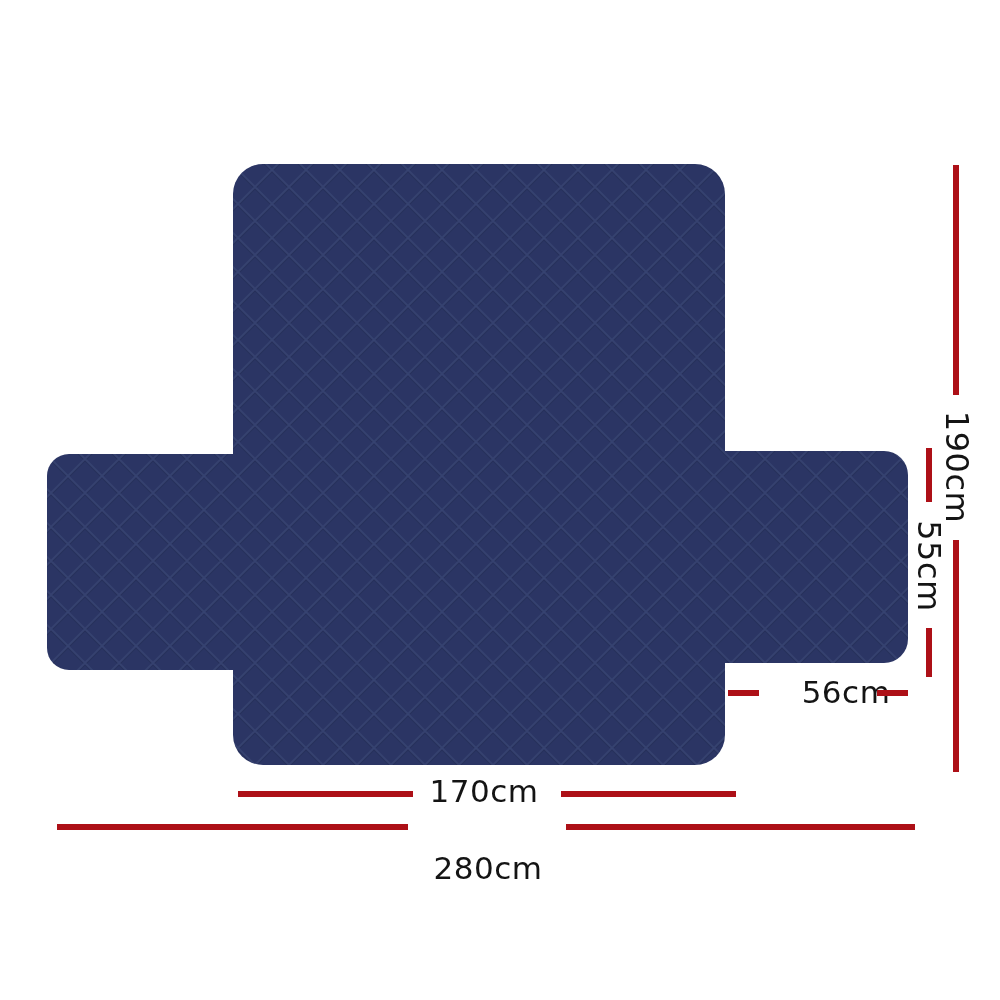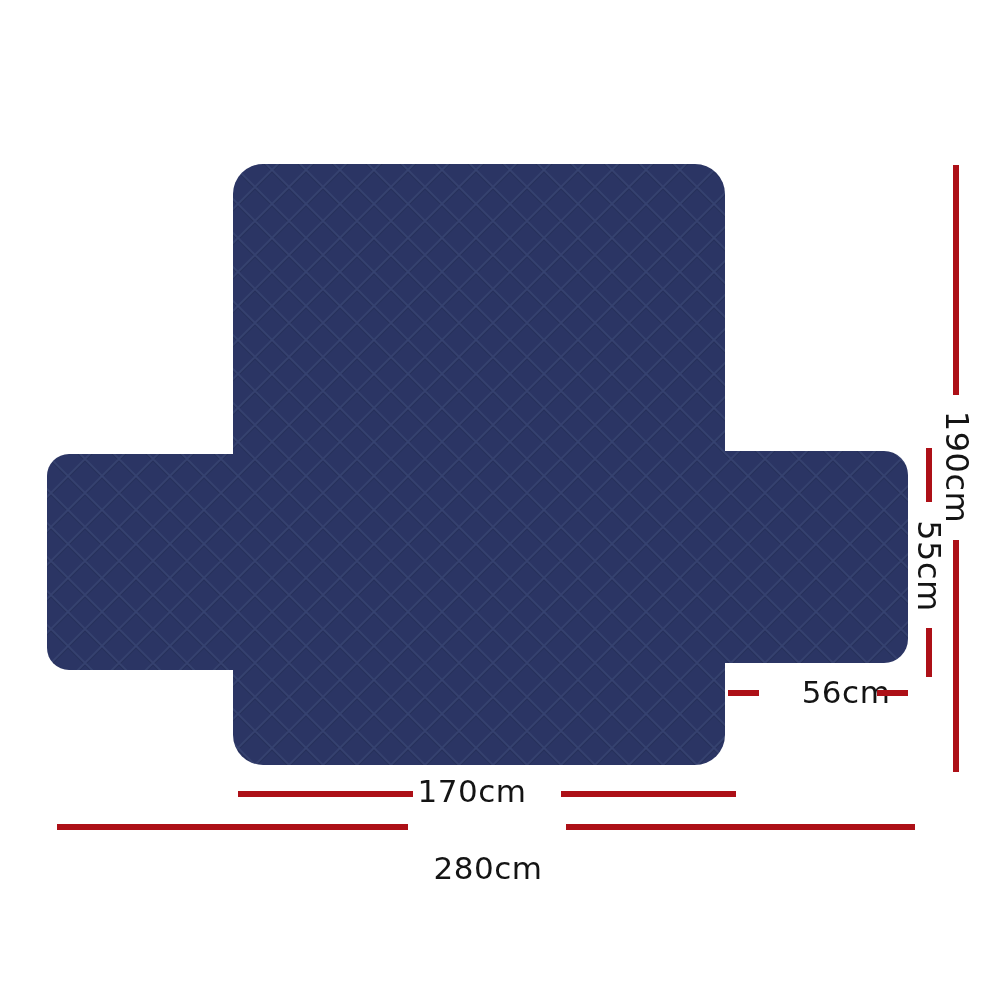--- a/index.html
+++ b/index.html
@@ -57,20 +57,20 @@
 
   <div class="dim v" style="left:926px; top:448px; height:54px;"></div>
   <div class="dim-label vert" style="left:929px; top:566px;">55cm</div>
   <div class="dim v" style="left:926px; top:628px; height:49px;"></div>
 
   <div class="dim h" style="left:728px; top:690px; width:31px;"></div>
   <div class="dim-label" style="left:810px; top:692px;margin-left:36px;">56cm</div>
   <div class="dim h" style="left:877px; top:690px; width:31px;"></div>
 
   <div class="dim h" style="left:238px; top:791px; width:175px;"></div>
-  <div class="dim-label" style="left:472px; top:791px;">170cm</div>
+  <div class="dim-label" style="left:484px; top:791px;">170cm</div>
   <div class="dim h" style="left:561px; top:791px; width:175px;"></div>
 
   <div class="dim h" style="left:57px; top:824px; width:351px;"></div>
   <div class="dim-label" style="left:488px; top:868px;">280cm</div>
   <div class="dim h" style="left:566px; top:824px; width:349px;"></div>
 
 </div>
 
 </body></html>

